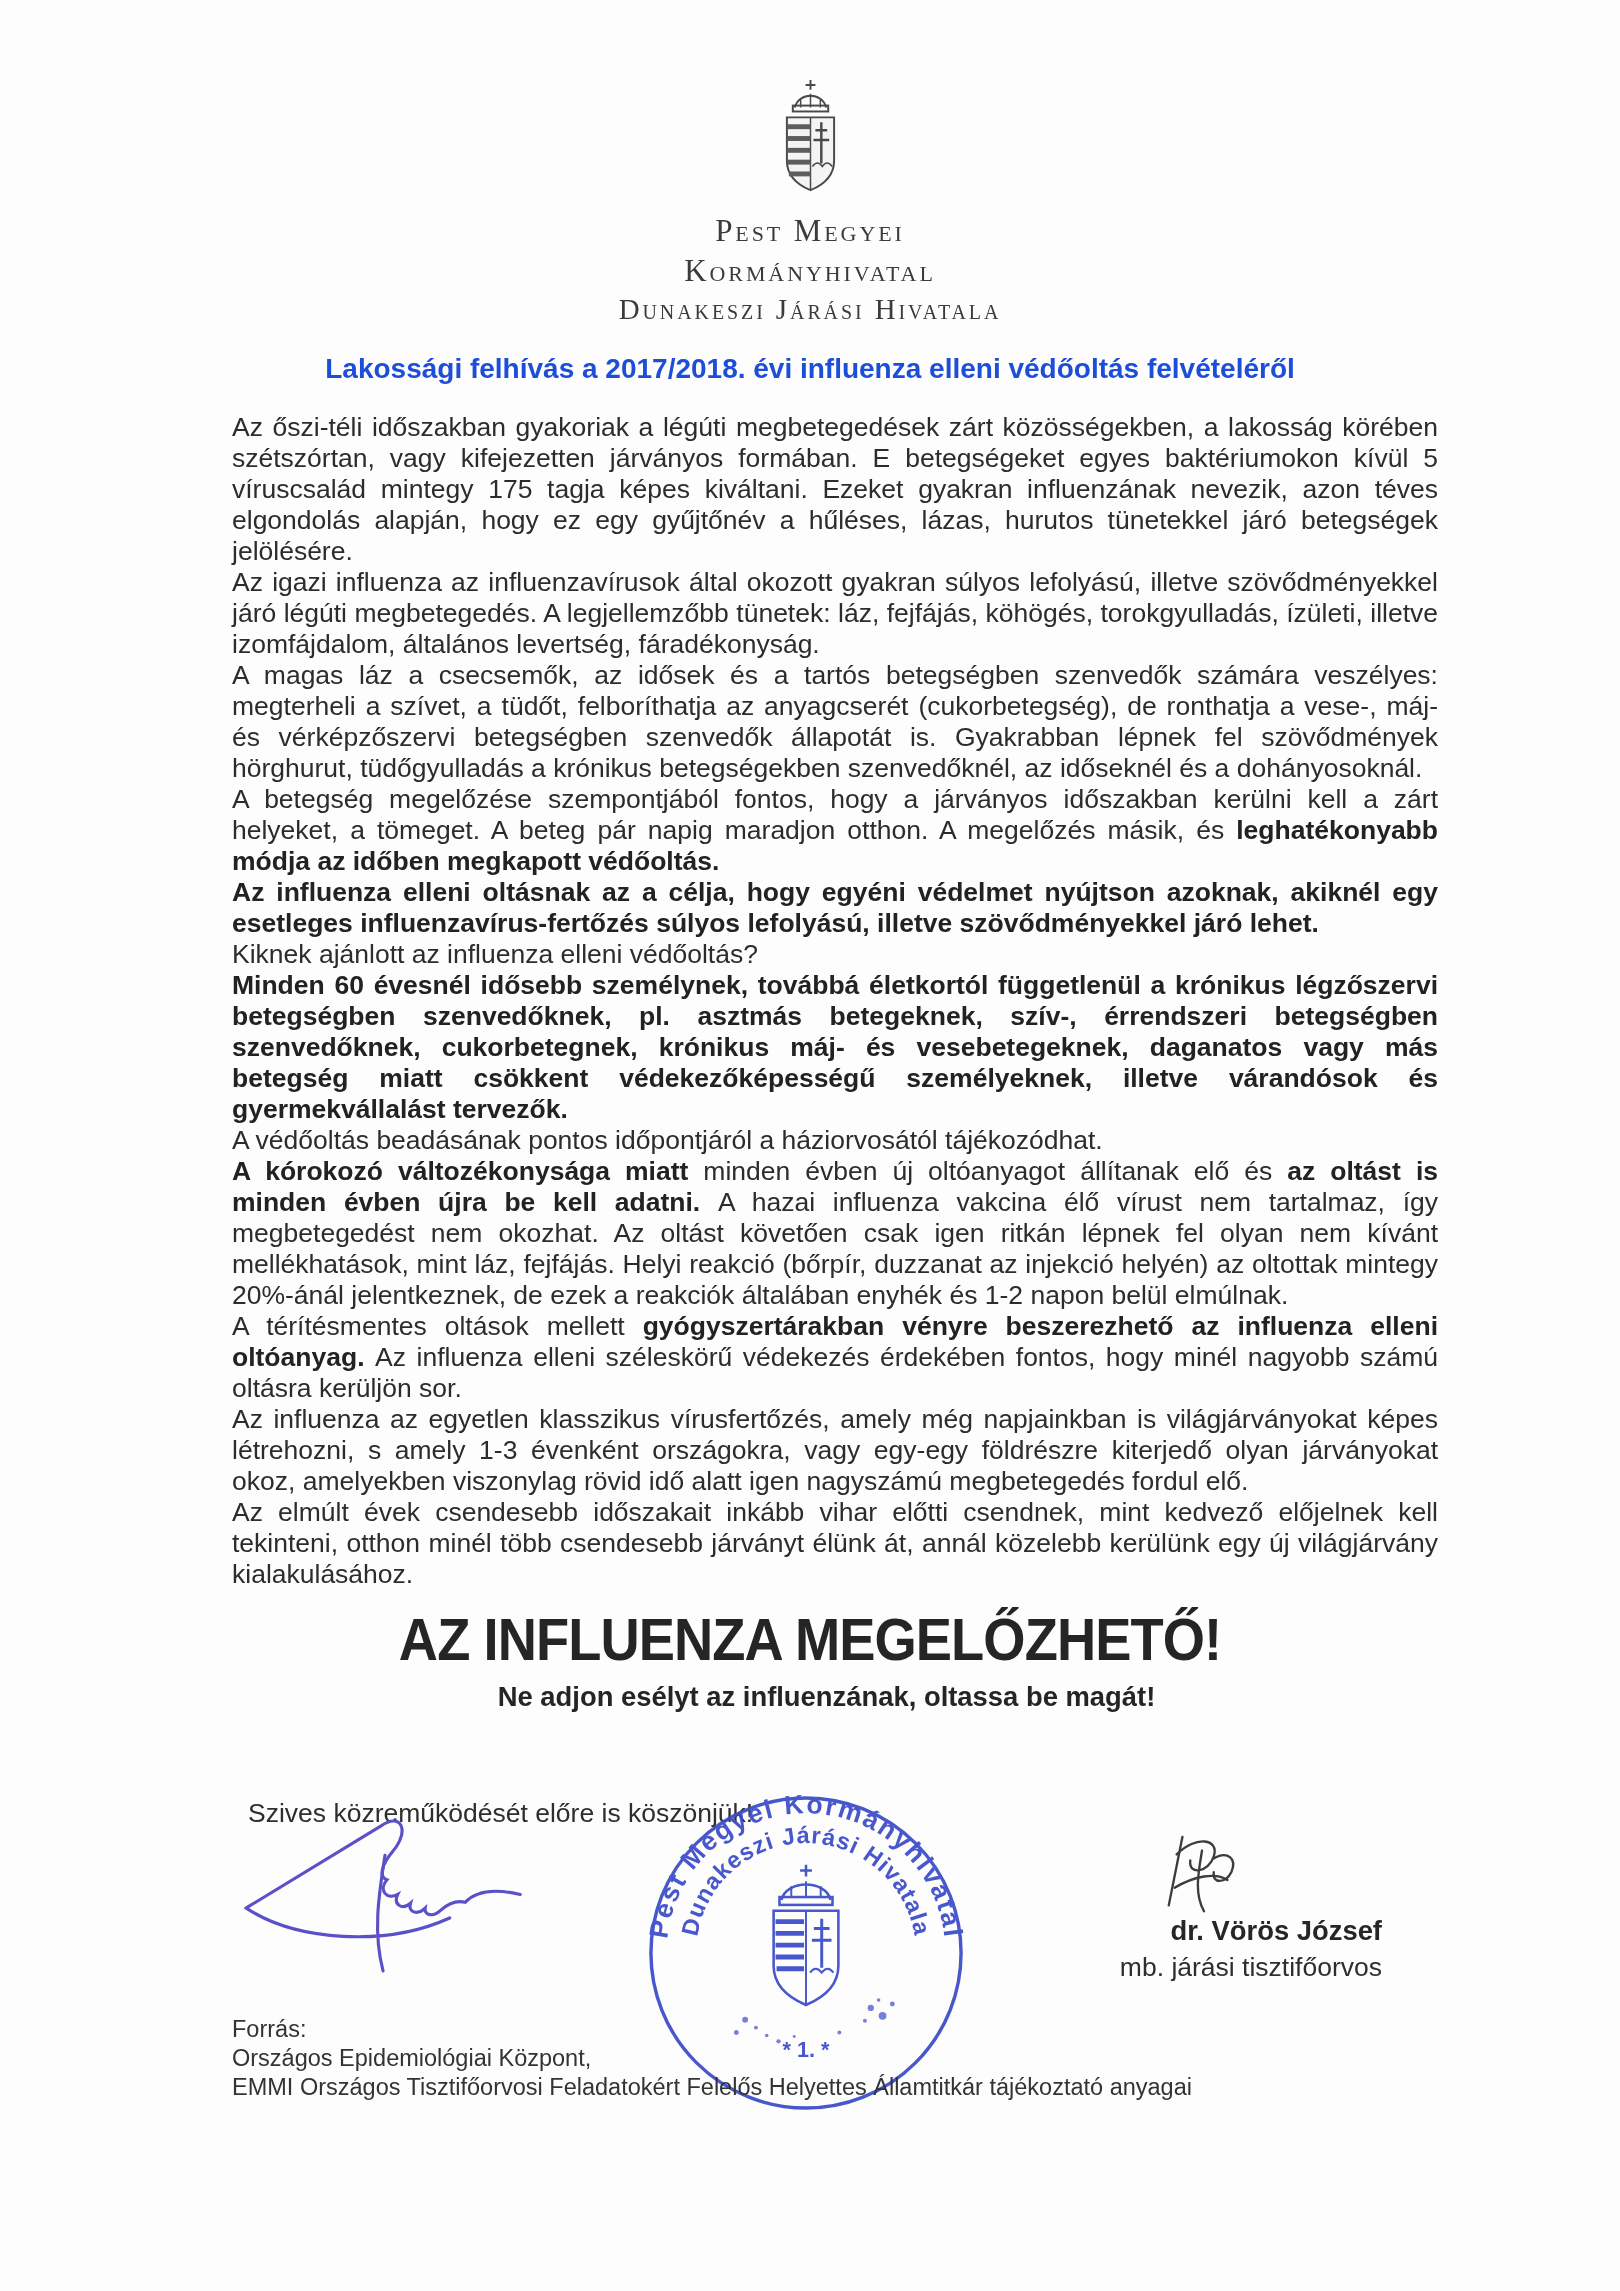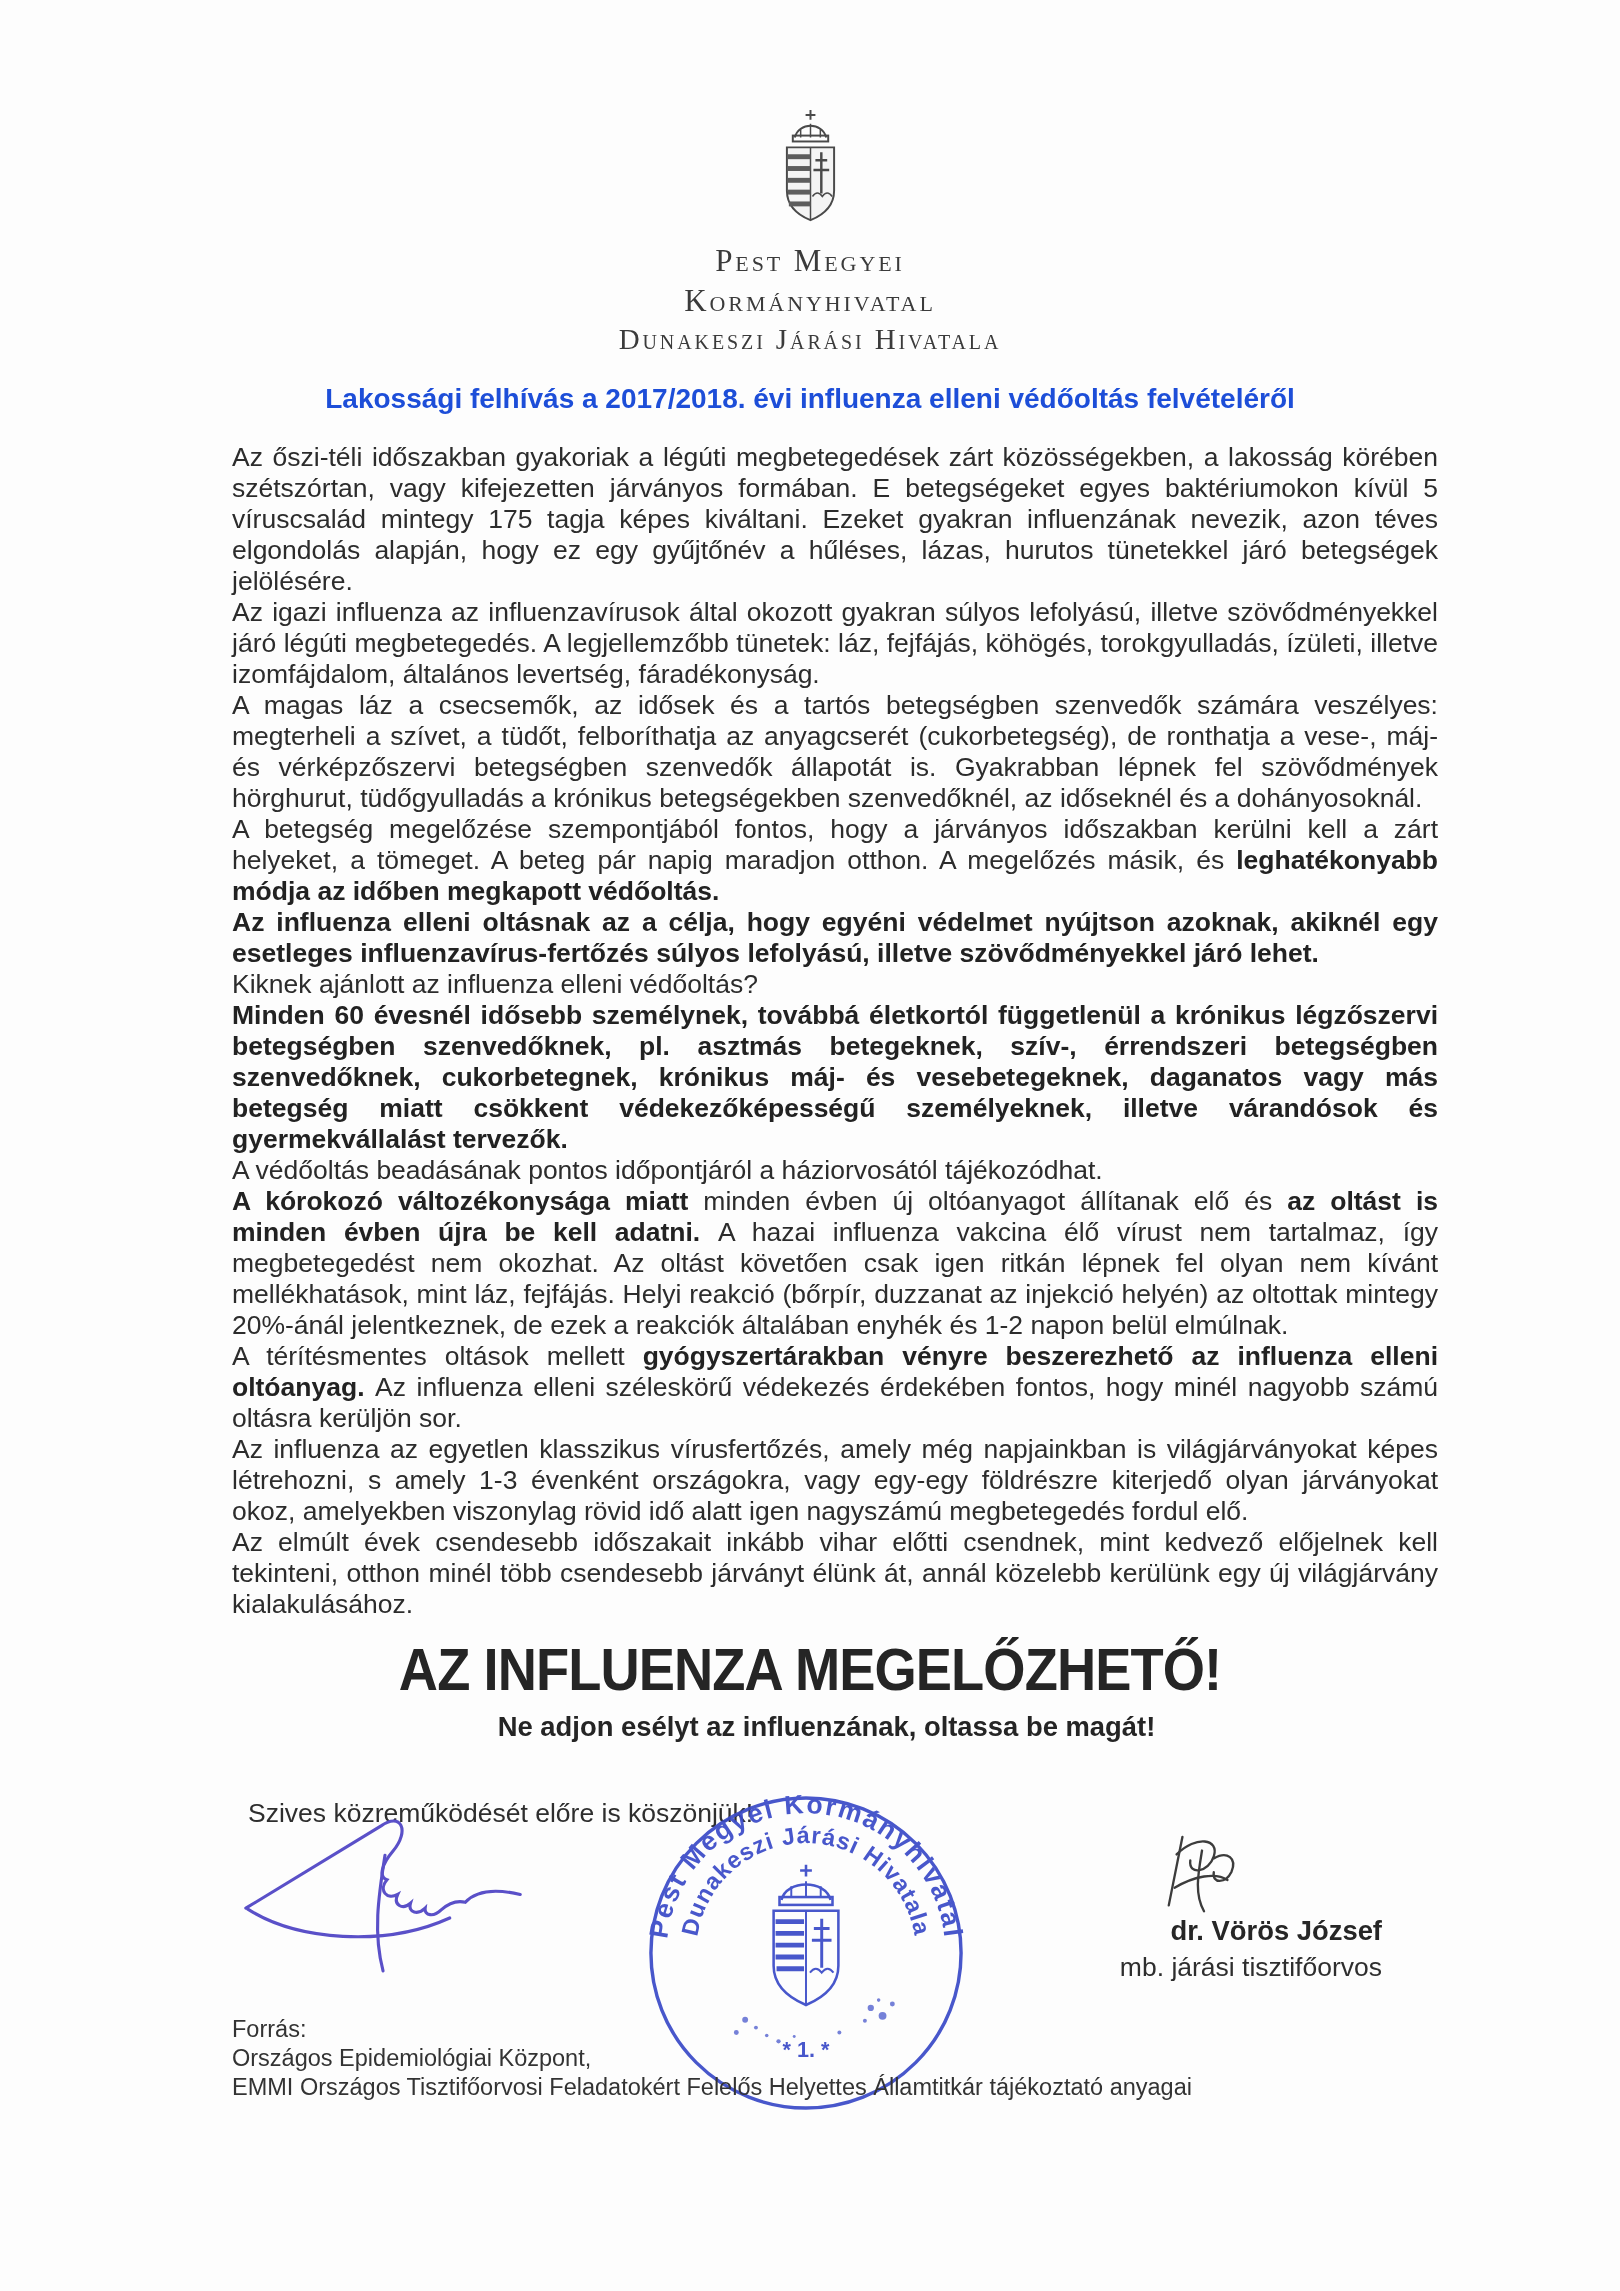--- a/index.html
+++ b/index.html
@@ -5,21 +5,21 @@
   html,body{margin:0;padding:0;background:#ffffff;}
   .page{
     position:relative;
     width:1620px;height:2292px;
     background:#fdfdfd;
     font-family:"Liberation Sans",sans-serif;
     color:#2e2e2e;
     overflow:hidden;
   }
   
-  .header{text-align:center;padding-top:108px;}
+  .header{text-align:center;padding-top:78px;}
   .arms-wrap{display:flex;justify-content:center;}
   .org{font-family:"Liberation Serif",serif;font-variant:small-caps;color:#3b3b3b;}
   .org-1{font-size:31px;letter-spacing:2.9px;margin-top:11.8px;}
   .org-2{font-size:31px;letter-spacing:2.9px;margin-top:3.9px;}
   .org-3{font-size:29px;letter-spacing:2.9px;margin-top:3.9px;}
   
   .doc-title{
     text-align:center;font-weight:bold;font-size:28px;color:#1d4ed8;
     margin-top:27px;
   }

